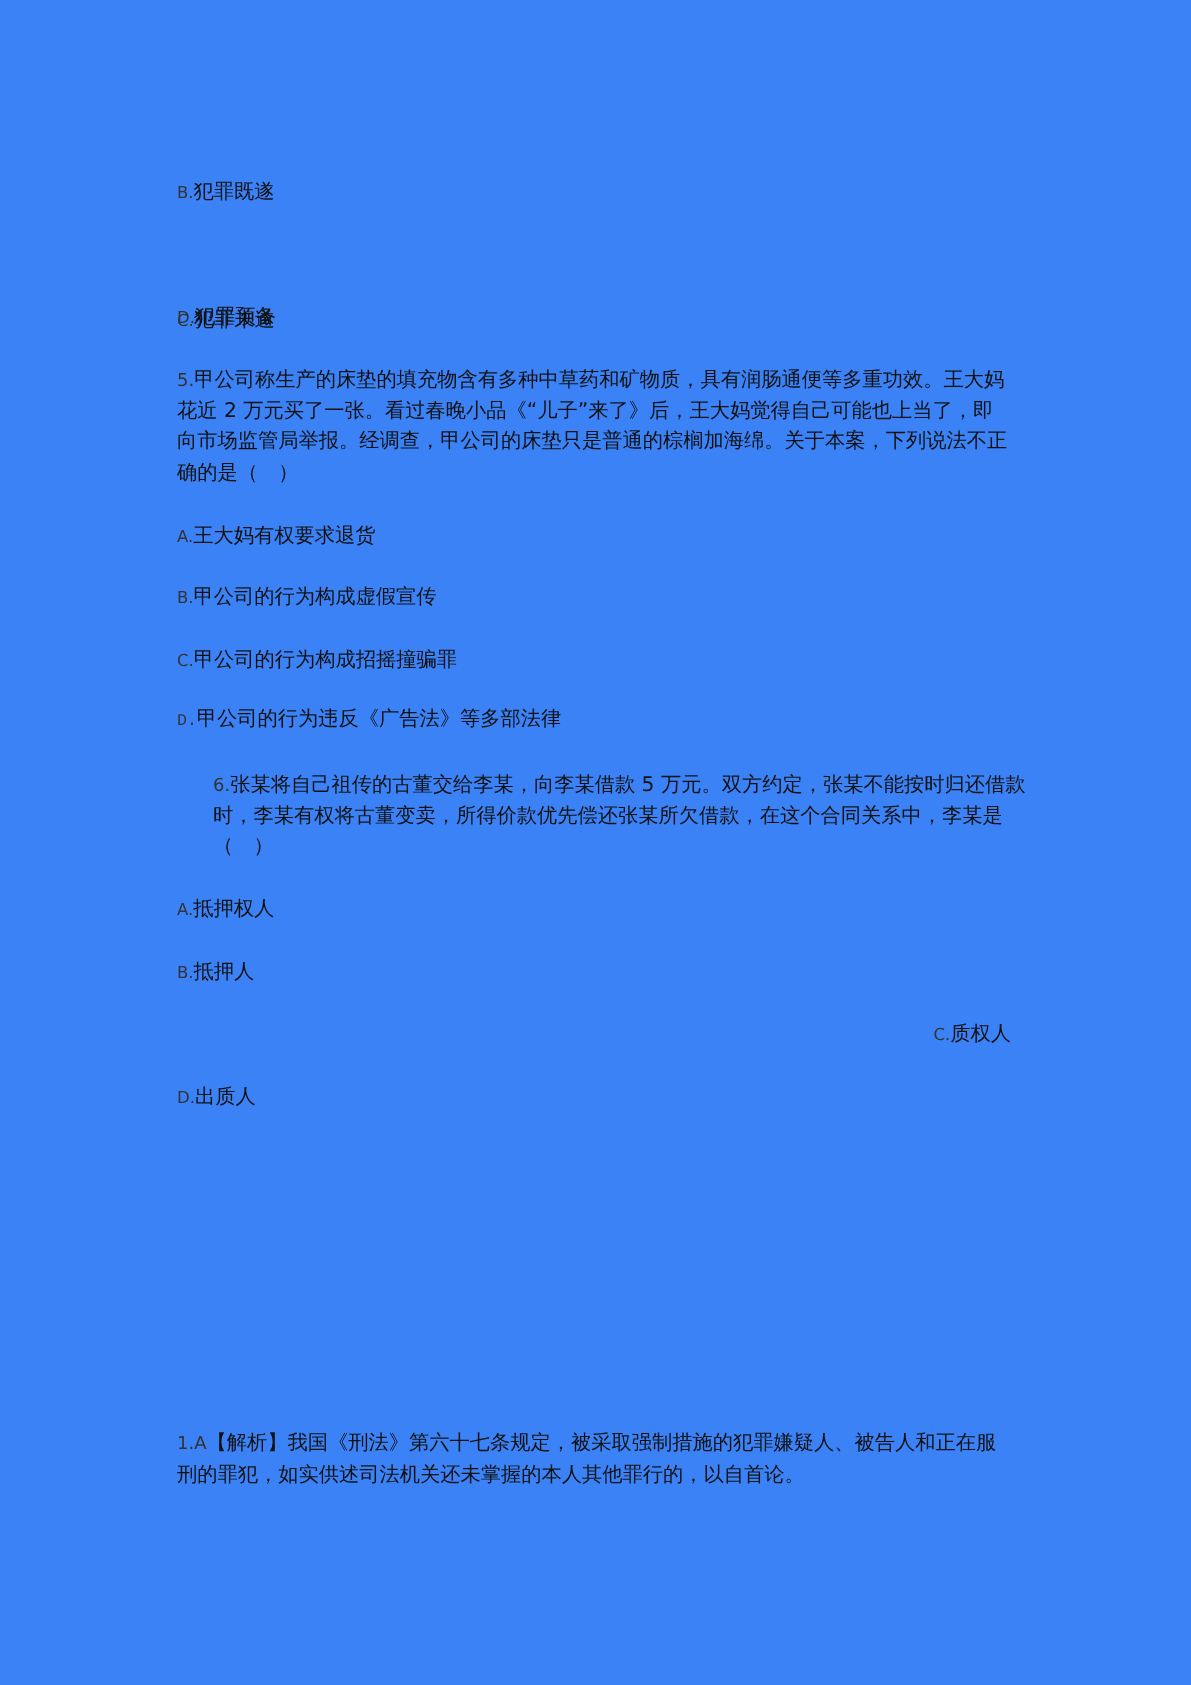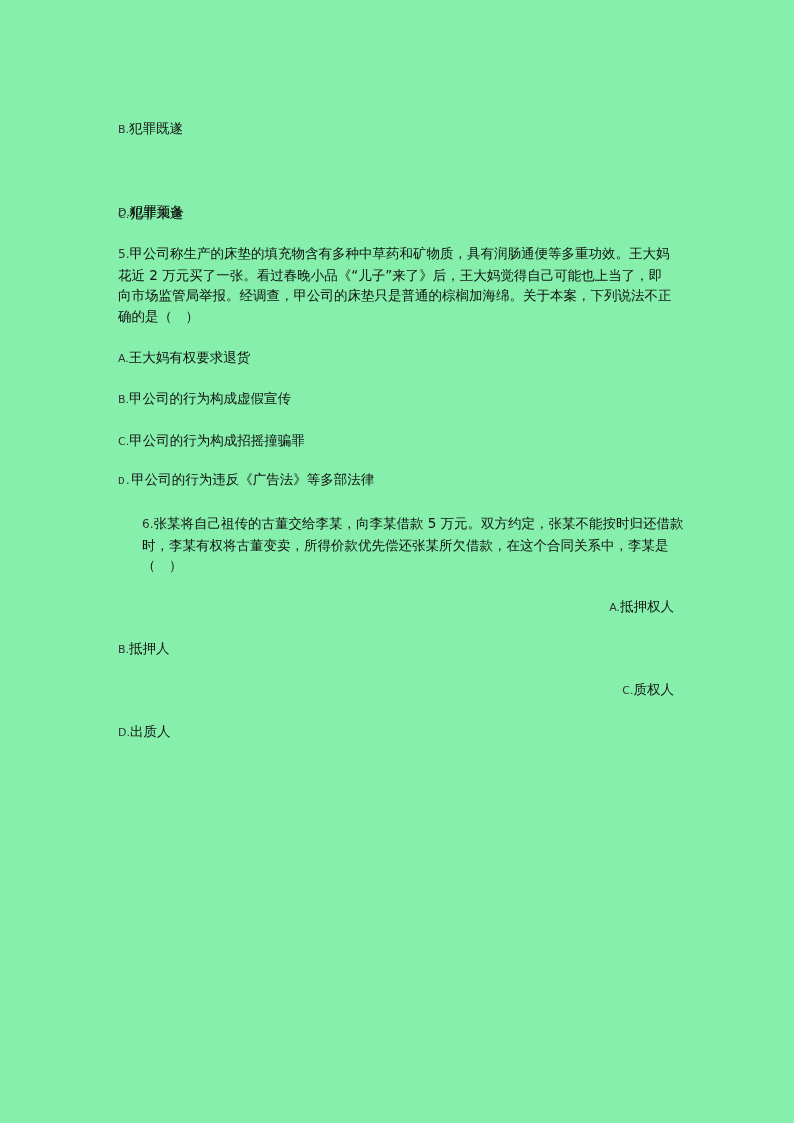--- a/index.html
+++ b/index.html
@@ -14,21 +14,21 @@
       overflow: hidden;
       font-family: "DejaVu Sans", "Liberation Sans", sans-serif;
       color: #111111;
     }
     .page {
       position: absolute;
       left: 0;
       top: 0;
       width: 794px;
       height: 1123px;
-      background: #86efac;
+      background: #3b82f6;
     }
     .line {
       position: absolute;
       left: 118px;
       width: 556px;
       font-size: 13.5px;
       line-height: 20.5px;
       letter-spacing: 0;
       white-space: normal;
       word-break: break-all;
@@ -69,28 +69,31 @@
   <div class="line" style="top:388px;">
     <span class="opt-label">B.</span><span>甲公司的行为构成虚假宣传</span>
   </div>
   <div class="line" style="top:471px;font-family:Liberation Mono, monospace;">
     <span class="opt-label">D.</span><span>甲公司的行为违反《广告法》等多部法律</span>
   </div>
 
   <div class="line" style="top:513px;margin-left:24px;">
     <span class="qnum">6.</span><span>张某将自己祖传的古董交给李某，向李某借款 5 万元。双方约定，张某不能按时归还借款时，李某有权将古董变卖，所得价款优先偿还张某所欠借款，在这个合同关系中，李某是（　）</span>
   </div>
-  <div class="line" style="top:596px;text-align:right;">
+  <div class="line" style="top:596px;">
     <span class="opt-label">A.</span><span>抵押权人</span>
   </div>
   <div class="line" style="top:638px;">
     <span class="opt-label">B.</span><span>抵押人</span>
   </div>
   <div class="line" style="top:679px;text-align:right;">
     <span class="opt-label">C.</span><span>质权人</span>
   </div>
   <div class="line" style="top:721px;">
     <span class="opt-label">D.</span><span>出质人</span>
   </div>
 
 
+  <div class="line" style="top:952px;">
+    <span class="qnum">1.A</span><span>【解析】我国《刑法》第六十七条规定，被采取强制措施的犯罪嫌疑人、被告人和正在服刑的罪犯，如实供述司法机关还未掌握的本人其他罪行的，以自首论。</span>
+  </div>
 
 </div>
 
 </body></html>

